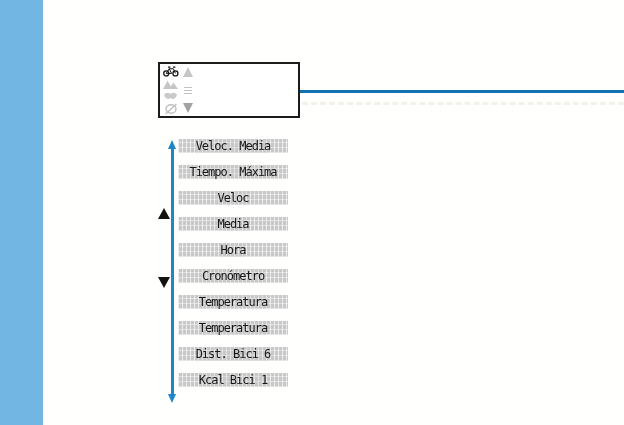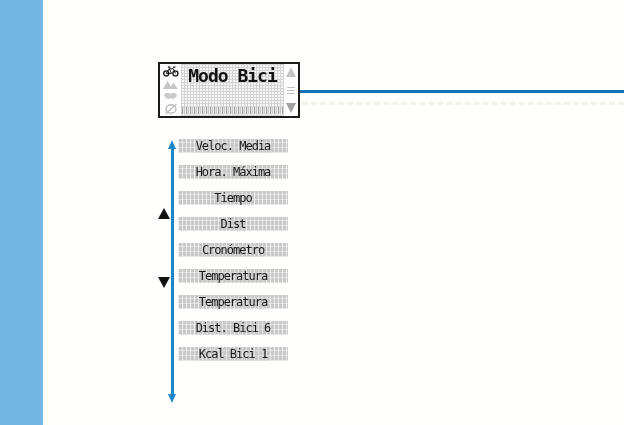--- a/index.html
+++ b/index.html
@@ -93,24 +93,20 @@
           <path d="M1 3.5 Q4 0.5 7.5 3 Q11 0.5 14 3.5 L13 6 Q10 9.5 7.5 6.8 Q5 9.5 2 6 Z" fill="#C9C9C9"></path>
         </svg>
       </span>
       <span class="lcd-icon">
         <svg width="14" height="12" viewBox="0 0 14 12">
           <ellipse cx="7" cy="6" rx="5" ry="4.2" fill="none" stroke="#BFBFBF" stroke-width="1.4"></ellipse>
           <line x1="1.6" y1="11" x2="12.4" y2="1" stroke="#BFBFBF" stroke-width="1.4"></line>
         </svg>
       </span>
     </div>
-    <div class="lcd-matrix">
-      <div class="lcd-title">Modo Bici</div>
-      <div class="lcd-bottomstrip"></div>
-    </div>
     <div class="lcd-scrollcol">
       <span class="tri-up-light"></span>
       <span class="lcd-thumb"></span>
       <span class="tri-down-mid"></span>
     </div>
   </div>
 
   <div class="callout-line"></div>
   <div class="faint-dashed"></div>
 
@@ -121,27 +117,30 @@
   </div>
 
   <div class="ind-up"></div>
   <div class="ind-down"></div>
 
   <div class="menu-list">
       <div class="menu-row">
       <span class="menu-row-label">Veloc. Media</span>
     </div>
       <div class="menu-row">
-      <span class="menu-row-label">Hora. Máxima</span>
+      <span class="menu-row-label">Tiempo. Máxima</span>
     </div>
       <div class="menu-row">
-      <span class="menu-row-label">Tiempo</span>
+      <span class="menu-row-label">Veloc</span>
     </div>
       <div class="menu-row">
-      <span class="menu-row-label">Dist</span>
+      <span class="menu-row-label">Media</span>
+    </div>
+      <div class="menu-row">
+      <span class="menu-row-label">Hora</span>
     </div>
       <div class="menu-row">
       <span class="menu-row-label">Cronómetro</span>
     </div>
       <div class="menu-row">
       <span class="menu-row-label">Temperatura</span>
     </div>
       <div class="menu-row">
       <span class="menu-row-label">Temperatura</span>
     </div>

